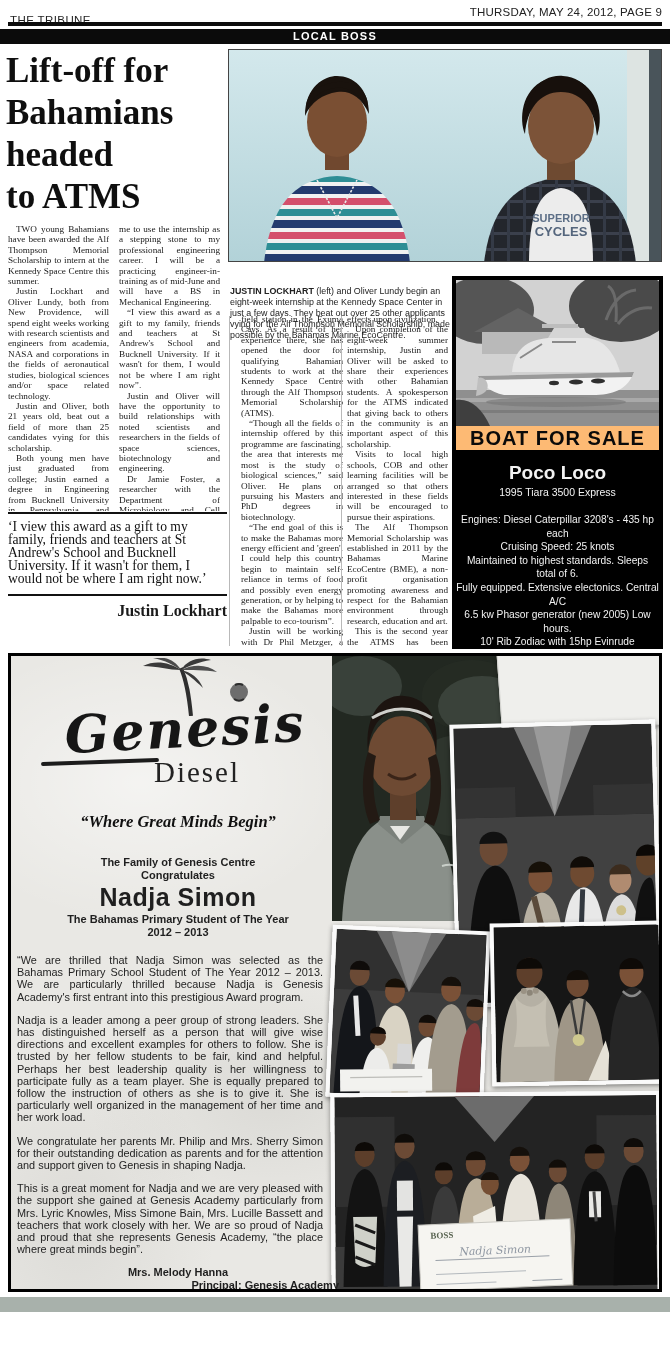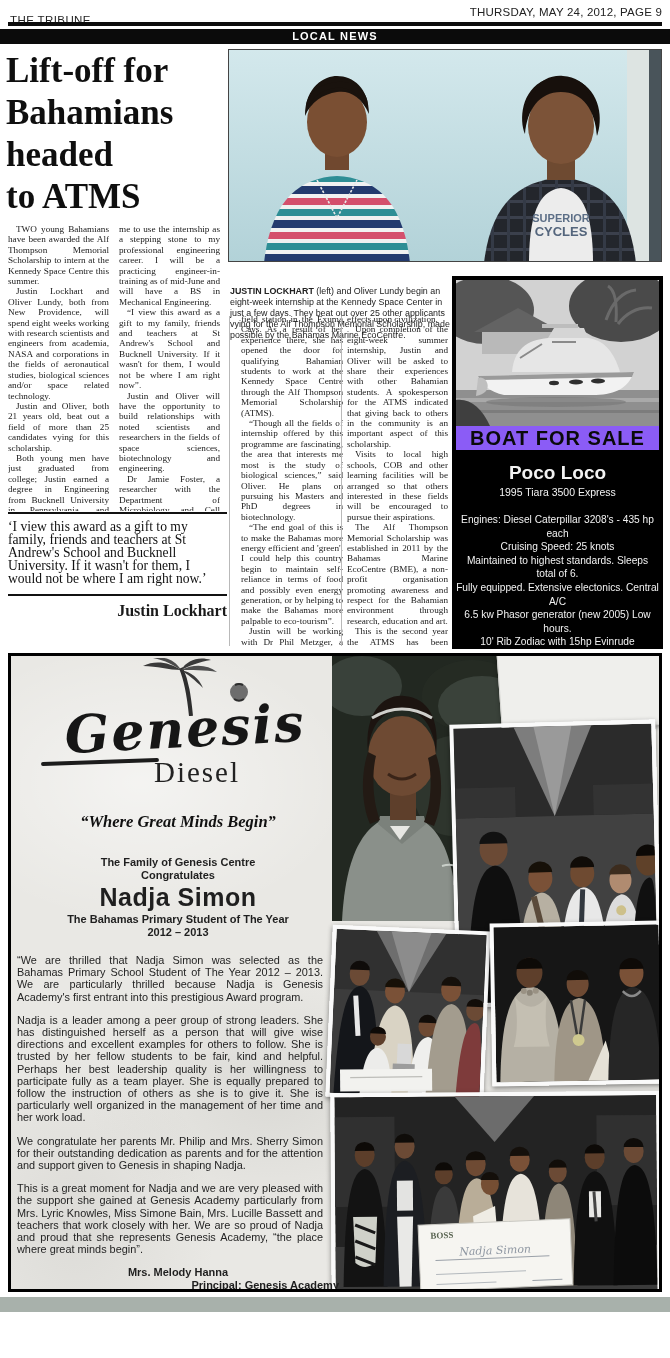--- a/index.html
+++ b/index.html
@@ -43,21 +43,21 @@
               border:1px solid #444;box-sizing:border-box;overflow:hidden;background:#a3a3a3;}
   .caption{position:absolute;left:230px;top:266px;width:221px;
            font-family:"Liberation Sans",sans-serif;font-size:8.9px;line-height:11px;color:#222;margin-top:20px;}
   .caption b{font-weight:bold;}
 
   
   .boat-ad{position:absolute;left:452px;top:276px;width:211px;height:373px;
            background:#000;border:4px solid #000;box-sizing:border-box;
            font-family:"Liberation Sans",sans-serif;}
   .boat-photo{width:203px;height:146px;overflow:hidden;background:#cfcfcf;}
-  .boat-title{height:24px;background:#8b5cf6;color:#0a0a0a;font-weight:bold;font-size:20px;
+  .boat-title{height:24px;background:#fdba74;color:#0a0a0a;font-weight:bold;font-size:20px;
               letter-spacing:1px;text-align:center;line-height:24px;
               font-stretch:condensed;}
   .boat-body{color:#f2f2f2;text-align:center;padding-top:12px;}
   .boat-name{font-size:19px;font-weight:bold;}
   .boat-model{font-size:10.5px;margin-top:2px;}
   .boat-specs{font-size:10.2px;line-height:13.6px;margin-top:15px;}
   .boat-price{font-size:10.2px;margin-top:15px;}
   .boat-call1{font-size:12.5px;font-weight:bold;margin-top:14px;}
   .boat-call2{font-size:12.5px;font-weight:bold;margin-top:2px;}
 
@@ -106,21 +106,21 @@
   .bottom-bar{position:absolute;left:0;right:0;top:1297px;height:15px;background:#a8b1ab;}
 </style>
 </head>
 <body>
 
 <div id="page">
 
   <div class="mast-left">THE TRIBUNE</div>
   <div class="mast-right">THURSDAY, MAY 24, 2012, PAGE 9</div>
   <div class="mast-rule"></div>
-  <div class="section-bar">LOCAL NEWS</div>
+  <div class="section-bar">LOCAL BOSS</div>
 
   <div class="headline">
     <span style="display:block">Lift-off for</span>
     <span style="display:block">Bahamians</span>
     <span style="display:block">headed</span>
     <span style="display:block">to ATMS</span>
   </div>
 
   <div class="news-photo">
     <svg width="434" height="213" viewBox="0 0 434 213">

